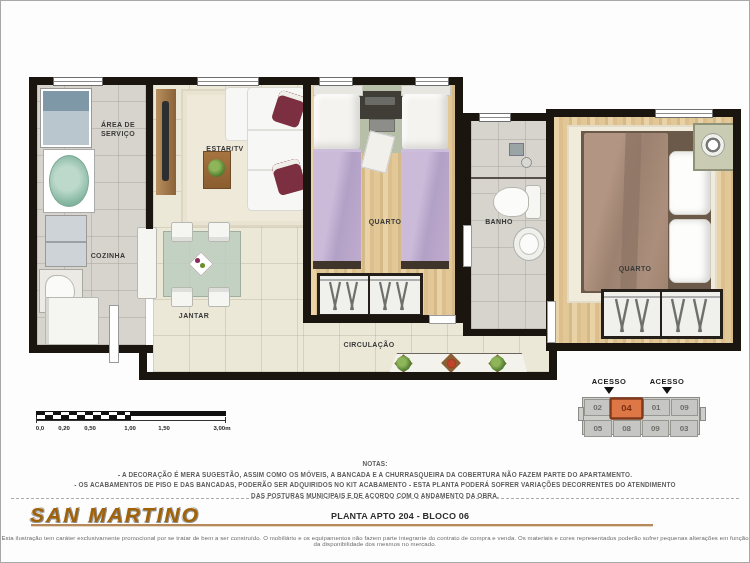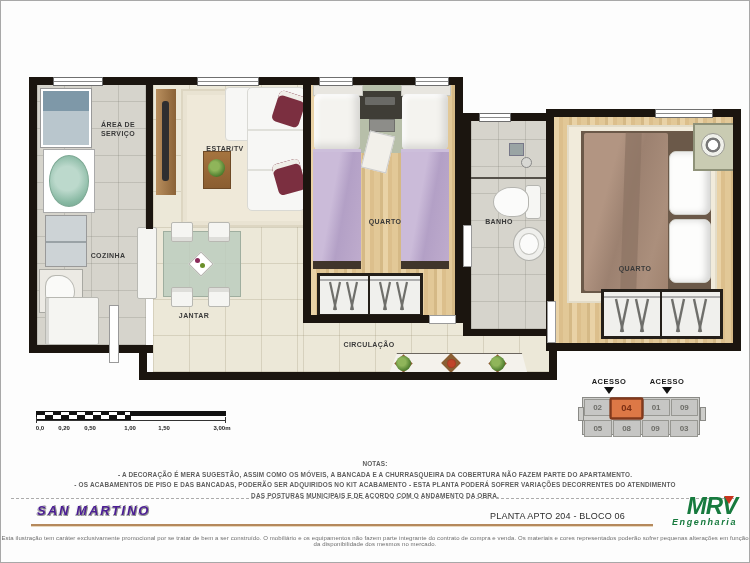--- a/index.html
+++ b/index.html
@@ -24,23 +24,23 @@
   .white-box{background:#f5f5f2;border:1px solid #b8b8b2;border-radius:2px;}
   .wardrobe{position:absolute;background:#f0f0ed;border:3px solid #241f19;}
   .wardrobe svg{display:block;width:100%;height:100%;}
   .scalebar-label{position:absolute;font-size:6px;font-weight:bold;color:#222;transform:translateX(-50%);}
   .acesso-label{position:absolute;font-size:7.5px;font-weight:bold;color:#1c1c1c;letter-spacing:.5px;transform:translateX(-50%);}
   .acesso-arrow{position:absolute;width:0;height:0;border-left:5px solid transparent;border-right:5px solid transparent;border-top:7px solid #111;transform:translateX(-50%);}
   .unit-cell{width:26px;height:15px;background:#c6c6c4;border:1px solid #979792;color:#6d6d68;font-size:8px;font-weight:bold;display:flex;align-items:center;justify-content:center;}
   .unit-cell.hl{background:#dd7846;border:2px solid #81391c;color:#7c2f14;transform:scale(1.18);border-radius:2px;position:relative;z-index:2;}
   .notes{position:absolute;left:0;right:0;top:458px;text-align:center;font-size:6.4px;color:#5d5d5d;font-weight:bold;line-height:1.65;letter-spacing:.2px;}
   .dashed-rule{position:absolute;left:10px;right:10px;top:497px;border-top:1px dashed #ababab;}
-  .project-name{position:absolute;left:36px;top:502px;font-size:13px;font-weight:bold;font-style:italic;letter-spacing:2px;color:#4c1d95;
+  .project-name{position:absolute;left:29px;top:502px;font-size:21px;font-weight:bold;font-style:italic;letter-spacing:2px;color:#a16207;
     text-shadow:1px 1px 0 #8f8f8f,-1px -1px 0 #f8f8f8,1px -1px 0 #aaa,-1px 1px 0 #aaa;}
-  .plan-title{position:absolute;left:344px;width:280px;top:510px;text-align:right;font-size:9px;font-weight:normal;color:#2d2d2d;letter-spacing:.2px;}
+  .plan-title{position:absolute;left:330px;width:280px;top:510px;text-align:left;font-size:9px;font-weight:bold;color:#2d2d2d;letter-spacing:.2px;}
   .footer-rule{position:absolute;left:30px;top:523px;width:622px;height:2px;background:#b5895c;border-bottom:1px solid #e8d7bd;}
   .mrv{position:absolute;right:12px;top:494px;width:92px;text-align:right;}
   .mrv-name{font-size:24px;line-height:22px;font-weight:900;font-style:italic;color:#177a3e;letter-spacing:-1px;position:relative;display:inline-block;}
   .mrv-v-accent{position:absolute;right:3px;top:1px;width:0;height:0;border-left:5px solid transparent;border-right:5px solid transparent;border-top:8px solid #c8341f;}
   .mrv-sub{font-size:9px;font-weight:bold;font-style:italic;color:#177a3e;letter-spacing:1.6px;margin-top:-1px;}
   .disclaimer{position:absolute;left:0;right:0;top:534px;text-align:center;font-size:6px;color:#6e6e6e;letter-spacing:.1px;}
   .plant{border-radius:50%;background:radial-gradient(circle at 40% 40%,#8fb55a 0 30%,#4e7d2e 70%,#33581d);}
 </style>
 </head>
 <body>
@@ -241,22 +241,15 @@
     <div>NOTAS:</div>
     <div>- A DECORAÇÃO É MERA SUGESTÃO, ASSIM COMO OS MÓVEIS, A BANCADA E A CHURRASQUEIRA DA COBERTURA NÃO FAZEM PARTE DO APARTAMENTO.</div>
     <div>- OS ACABAMENTOS DE PISO E DAS BANCADAS, PODERÃO SER ADQUIRIDOS NO KIT ACABAMENTO  -  ESTA PLANTA PODERÁ SOFRER VARIAÇÕES DECORRENTES DO ATENDIMENTO</div>
     <div>DAS POSTURAS  MUNICIPAIS E DE ACORDO COM O ANDAMENTO DA OBRA.</div>
   </div>
 
   <div class="dashed-rule"></div>
   <div class="project-name">SAN MARTINO</div>
   <div class="plan-title">PLANTA APTO 204 - BLOCO 06</div>
   <div class="footer-rule"></div>
-  <div class="mrv">
-    <div class="mrv-name">
-      <span>MRV</span>
-      <i class="mrv-v-accent"></i>
-    </div>
-    <div class="mrv-sub">Engenharia</div>
-  </div>
   <div class="disclaimer">Esta ilustração tem caráter exclusivamente promocional por se tratar de bem a ser construído. O mobiliário e os equipamentos não fazem parte integrante do contrato de compra e venda. Os materiais e cores representados poderão sofrer pequenas alterações em função da disponibilidade dos mesmos no mercado.</div>
 
 </div>
 
 </body></html>

